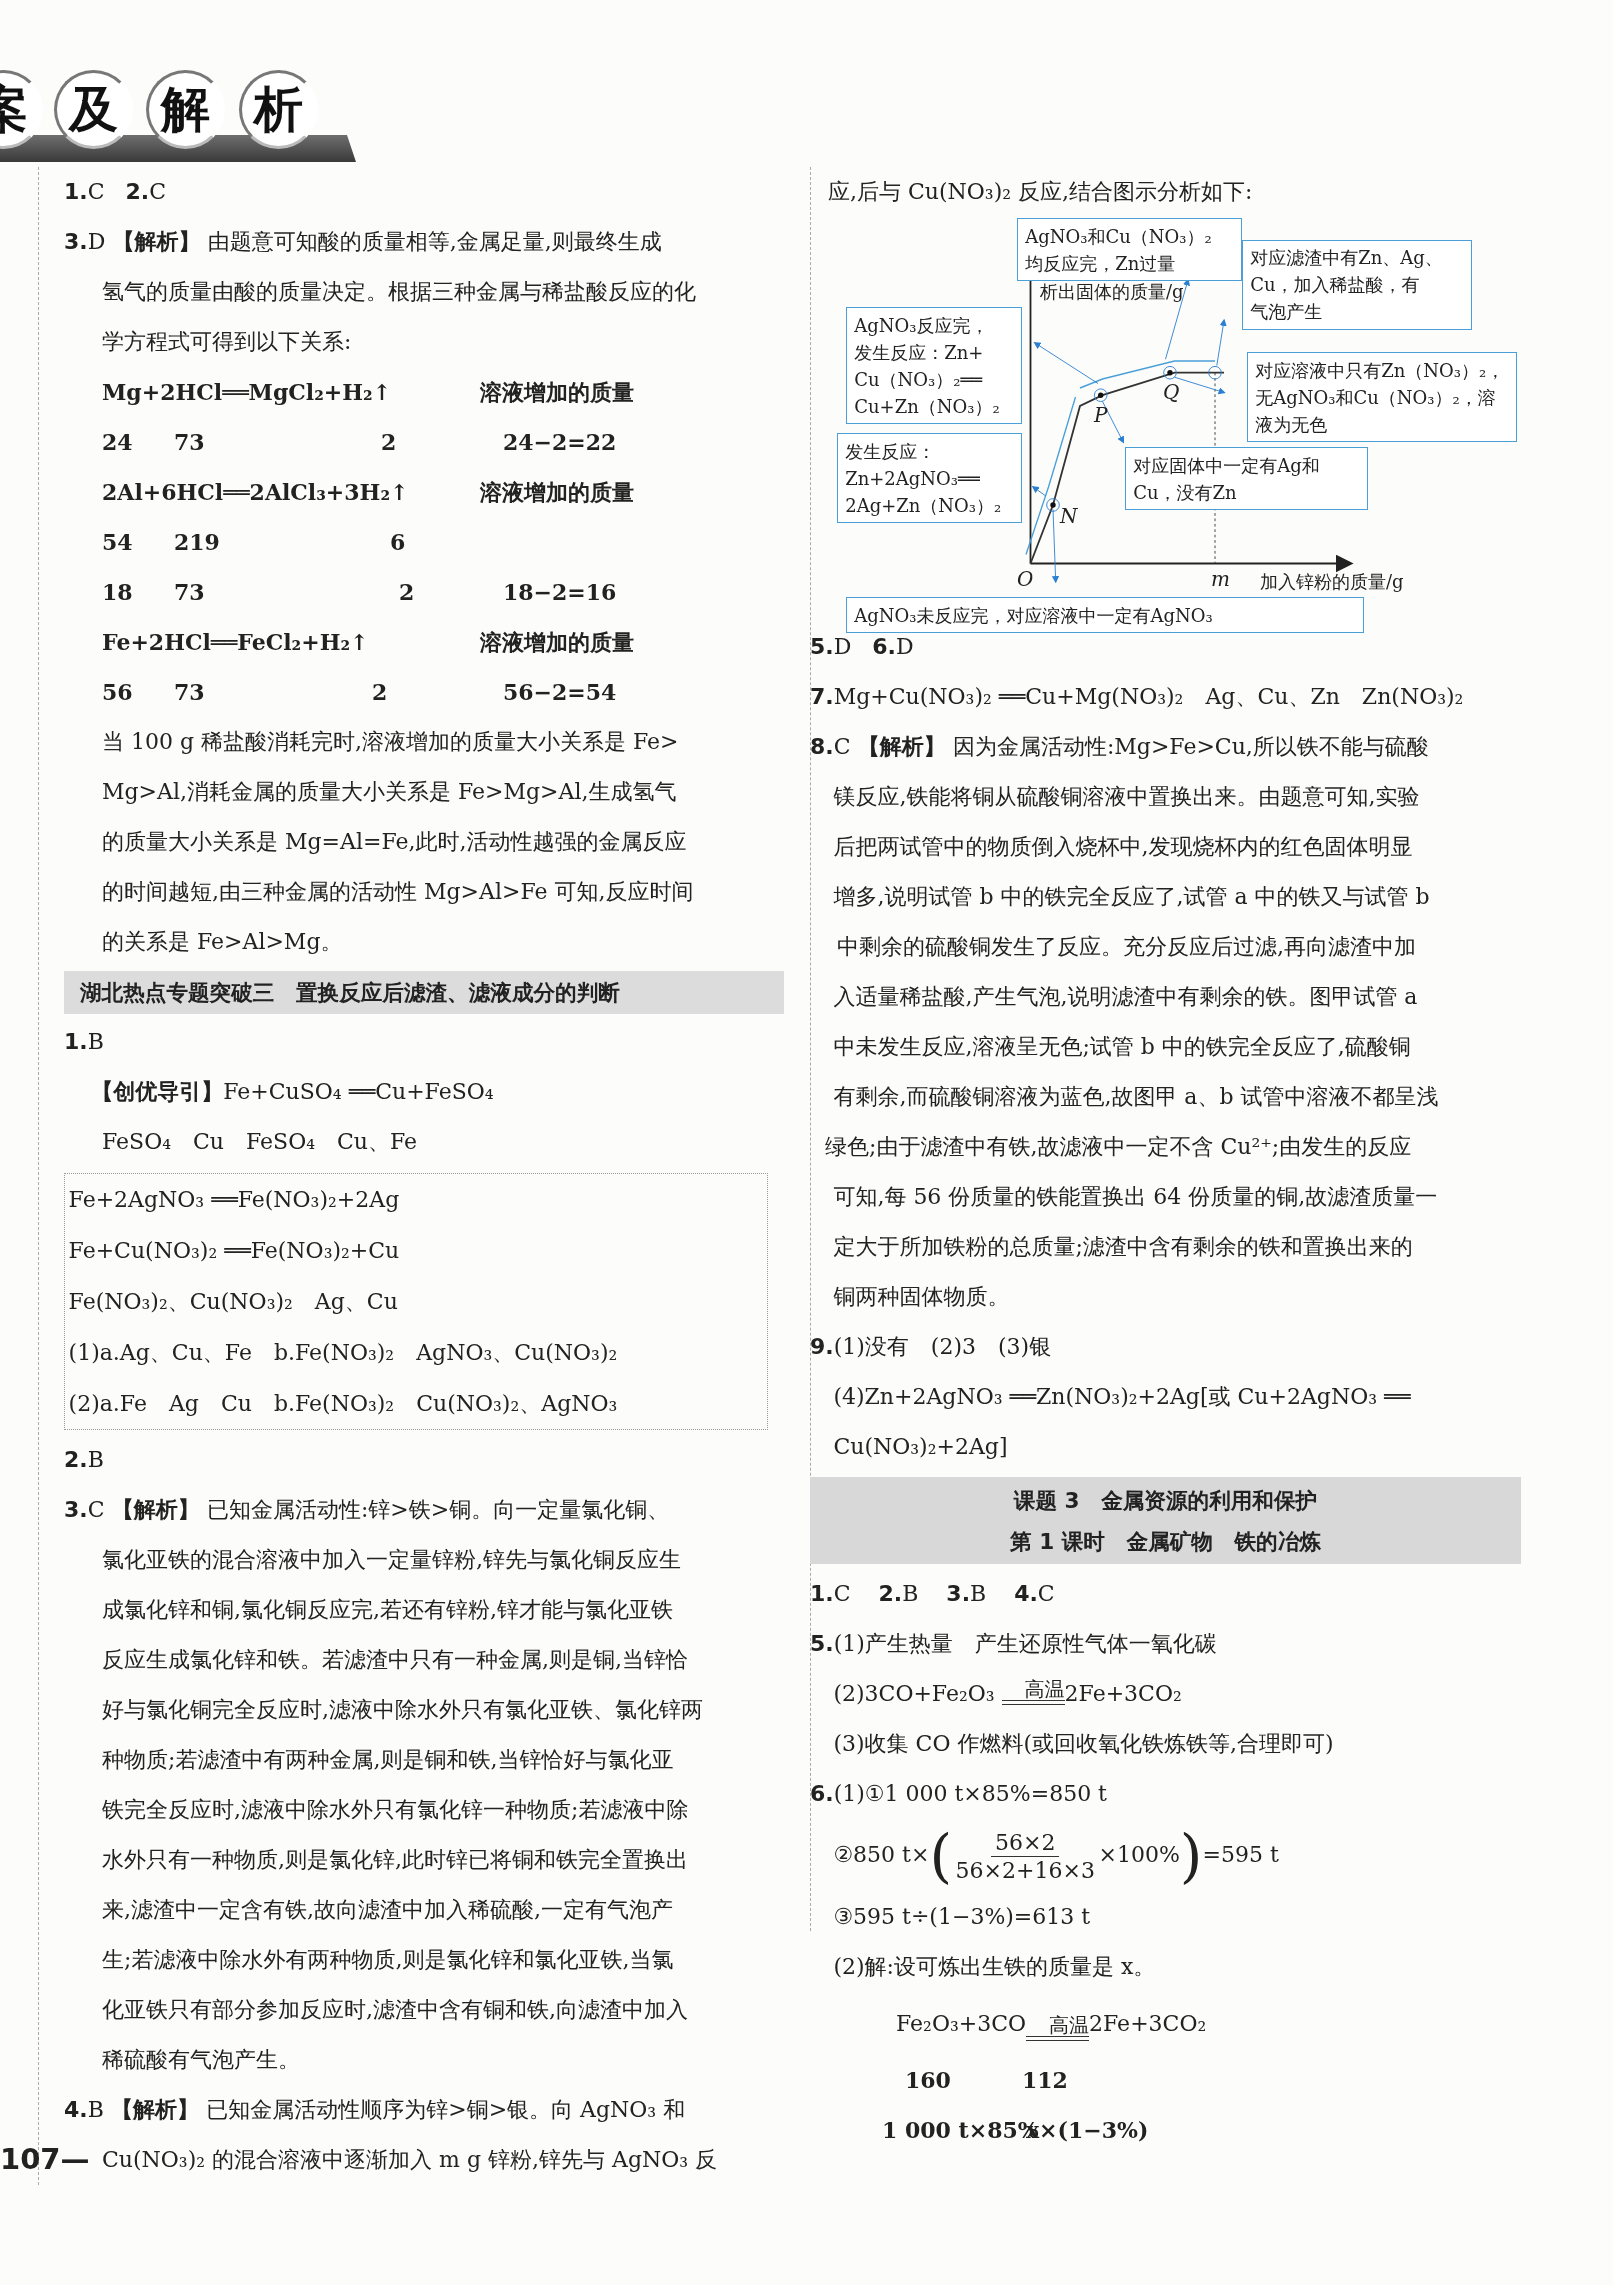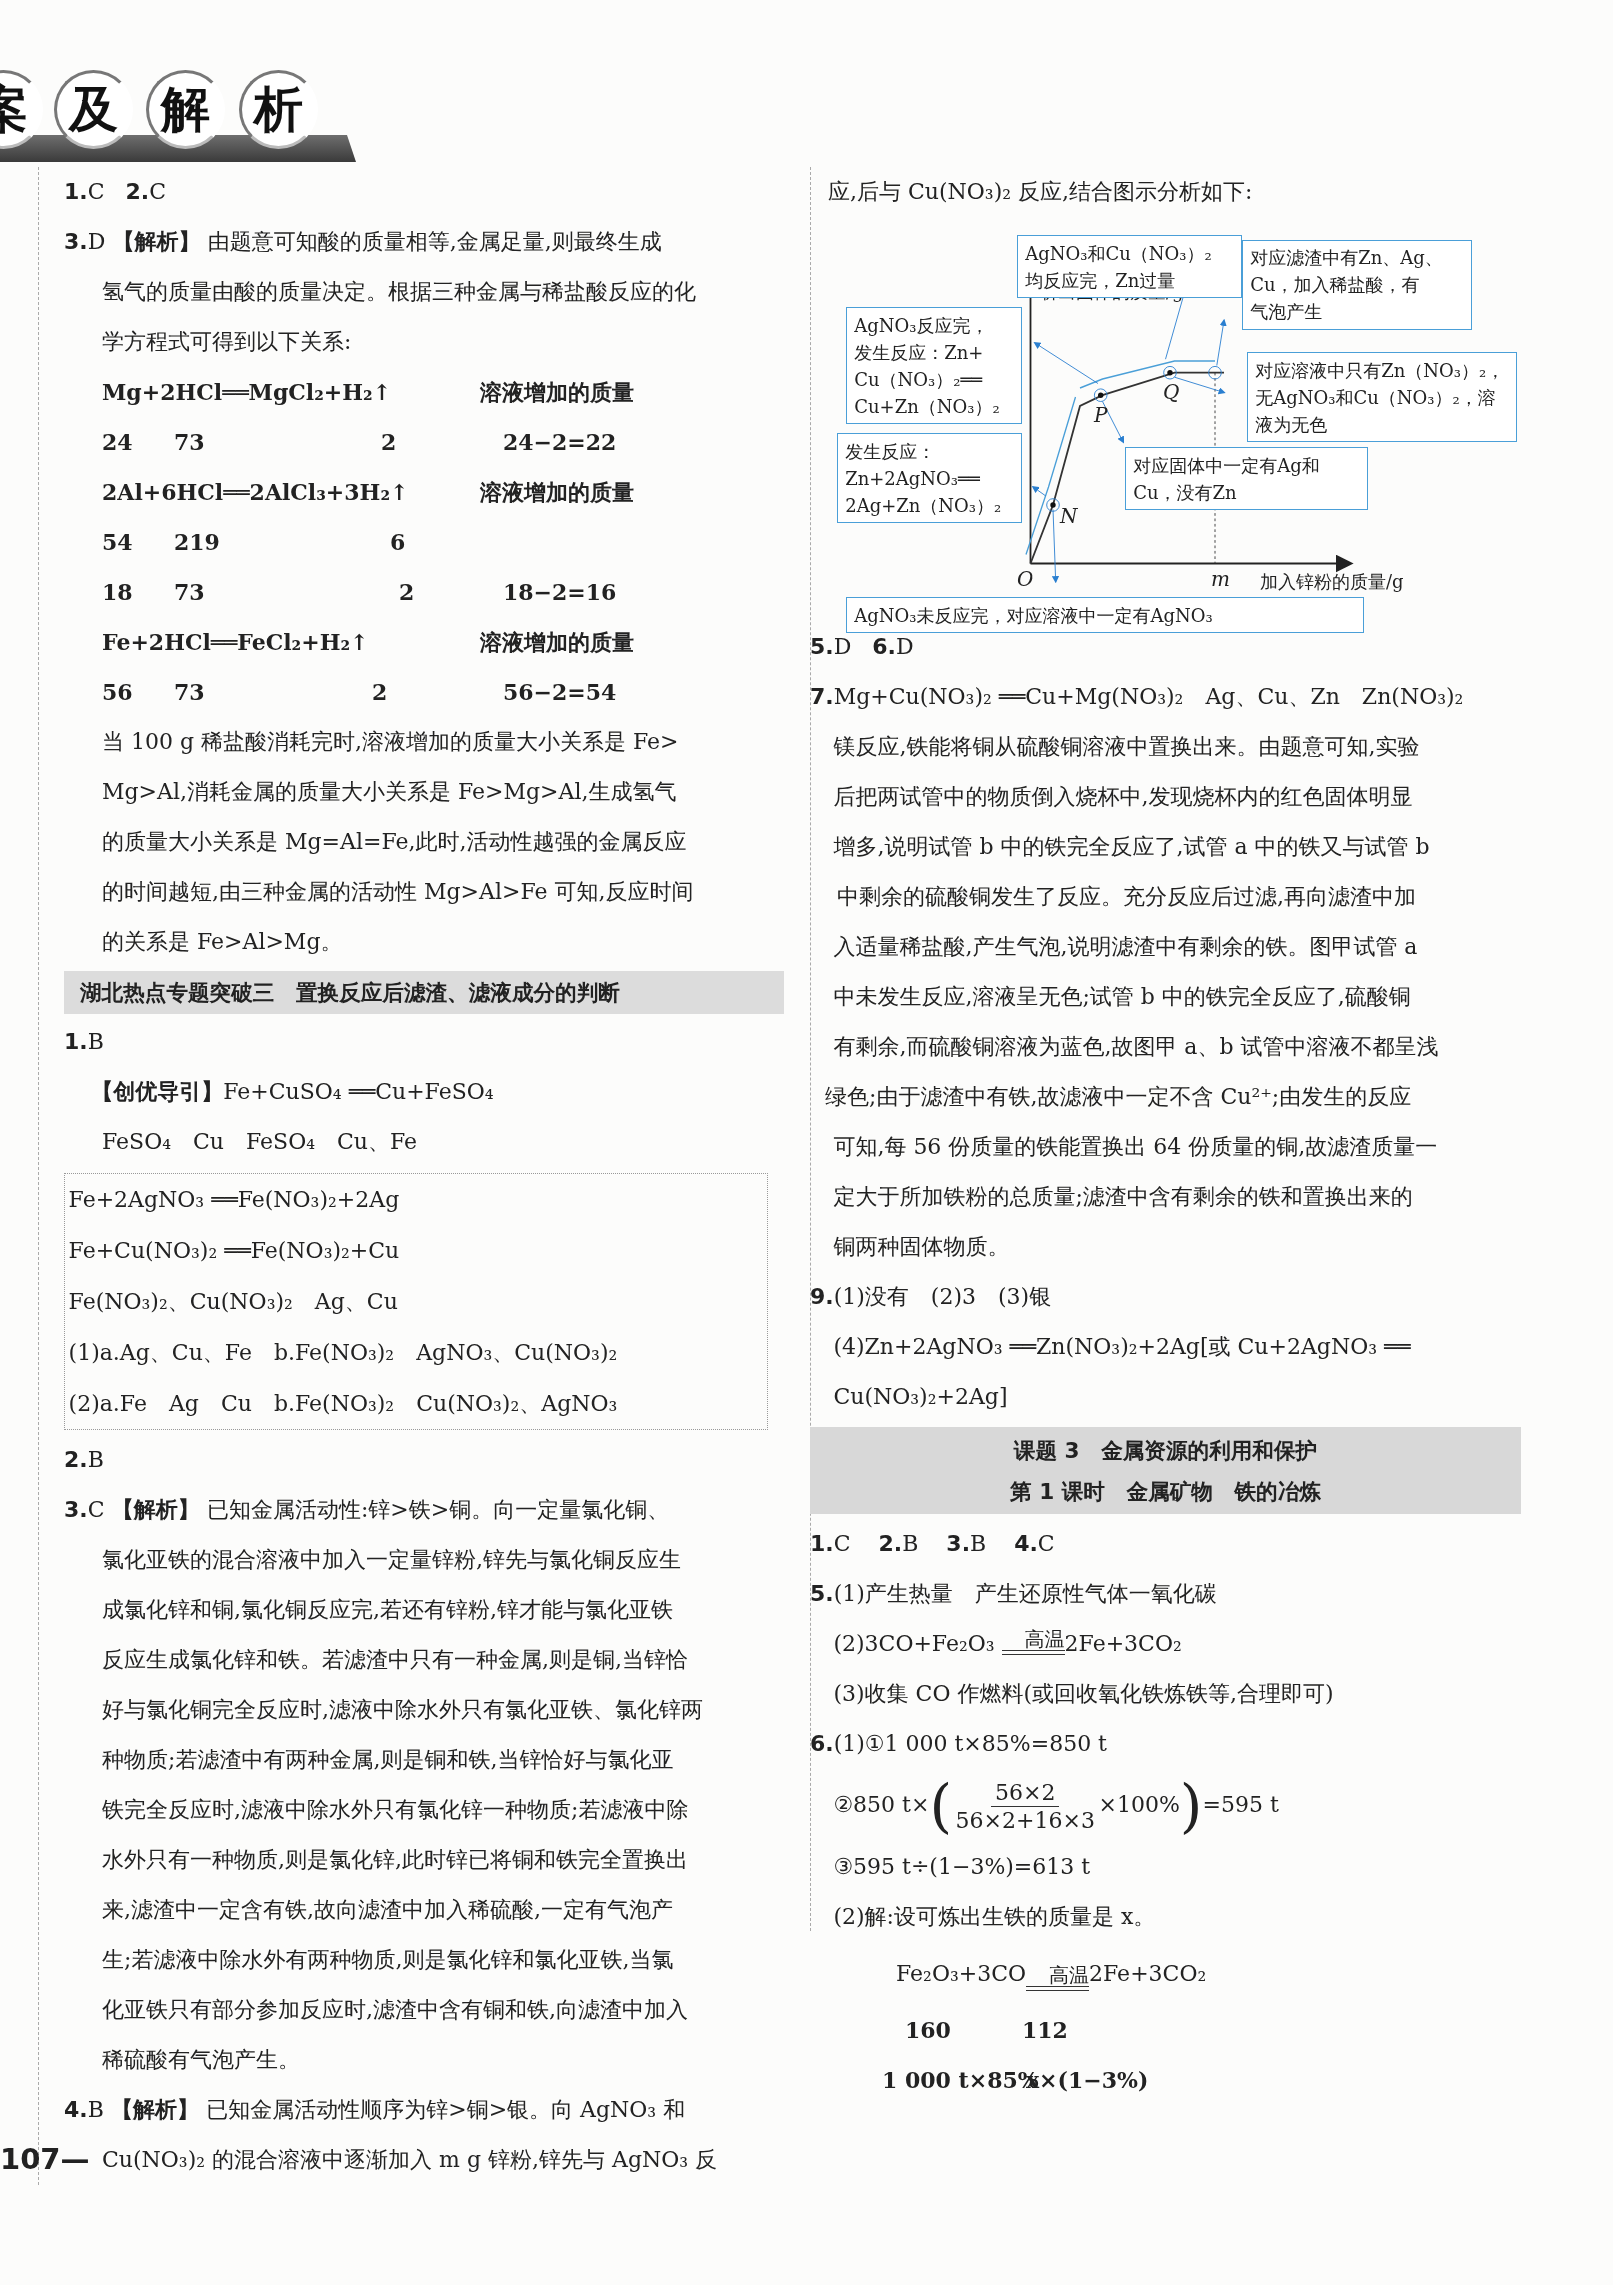--- a/index.html
+++ b/index.html
@@ -191,21 +191,21 @@
       <line x1="250" y1="325" x2="253" y2="405" stroke="#2a7fd0" marker-end="url(#ar)"></line>
     </svg>
     <div class="axis-label" style="left:212px;top:61px">析出固体的质量/g</div>
     <div class="axis-label" style="left:432px;top:351px">加入锌粉的质量/g</div>
     <div class="pt-label" style="left:189px;top:349px">O</div>
     <div class="pt-label" style="left:383px;top:349px">m</div>
     <div class="pt-label" style="left:232px;top:286px">N</div>
     <div class="pt-label" style="left:266px;top:185px">P</div>
     <div class="pt-label" style="left:335px;top:162px">Q</div>
 
-    <div class="dbox" style="left:189px;top:18px;width:225px;white-space:pre-line">AgNO₃和Cu（NO₃）₂
+    <div class="dbox" style="left:189px;top:1px;width:225px;white-space:pre-line">AgNO₃和Cu（NO₃）₂
 均反应完，Zn过量</div>
     <div class="dbox" style="left:18px;top:90px;width:176px;white-space:pre-line">AgNO₃反应完，
 发生反应：Zn+
 Cu（NO₃）₂══
 Cu+Zn（NO₃）₂</div>
     <div class="dbox" style="left:9px;top:216px;width:185px;white-space:pre-line">发生反应：
 Zn+2AgNO₃══
 2Ag+Zn（NO₃）₂</div>
     <div class="dbox" style="left:414px;top:22.5px;width:230px;white-space:pre-line">对应滤渣中有Zn、Ag、
 Cu，加入稀盐酸，有
@@ -213,20 +213,21 @@
     <div class="dbox" style="left:419px;top:135px;width:270px;white-space:pre-line">对应溶液中只有Zn（NO₃）₂，
 无AgNO₃和Cu（NO₃）₂，溶
 液为无色</div>
     <div class="dbox" style="left:297px;top:230px;width:243px;white-space:pre-line">对应固体中一定有Ag和
 Cu，没有Zn</div>
     <div class="dbox" style="left:18px;top:380px;width:518px;white-space:pre-line">AgNO₃未反应完，对应溶液中一定有AgNO₃</div>
   </div>
 
   <div class="line"><span class="num">5.</span><span>D</span>&nbsp;&nbsp;&nbsp;<span class="num">6.</span><span>D</span></div>
   <div class="line"><span class="num">7.</span><span>Mg+Cu(NO₃)₂ ══Cu+Mg(NO₃)₂　Ag、Cu、Zn　Zn(NO₃)₂</span></div>
+  <div class="line"><span class="num">8.</span><span>C</span><span class="tag">【解析】</span><span>因为金属活动性:Mg&gt;Fe&gt;Cu,所以铁不能与硫酸</span></div>
   <div class="line indent" style="padding-left:23.4px">镁反应,铁能将铜从硫酸铜溶液中置换出来。由题意可知,实验</div>
   <div class="line indent" style="padding-left:23.4px">后把两试管中的物质倒入烧杯中,发现烧杯内的红色固体明显</div>
   <div class="line indent" style="padding-left:23.4px">增多,说明试管 b 中的铁完全反应了,试管 a 中的铁又与试管 b</div>
   <div class="line indent" style="padding-left:27px">中剩余的硫酸铜发生了反应。充分反应后过滤,再向滤渣中加</div>
   <div class="line indent" style="padding-left:23.4px">入适量稀盐酸,产生气泡,说明滤渣中有剩余的铁。图甲试管 a</div>
   <div class="line indent" style="padding-left:23.4px">中未发生反应,溶液呈无色;试管 b 中的铁完全反应了,硫酸铜</div>
   <div class="line indent" style="padding-left:23.4px">有剩余,而硫酸铜溶液为蓝色,故图甲 a、b 试管中溶液不都呈浅</div>
   <div class="line indent" style="padding-left:15px">绿色;由于滤渣中有铁,故滤液中一定不含 Cu²⁺;由发生的反应</div>
   <div class="line indent" style="padding-left:23.4px">可知,每 56 份质量的铁能置换出 64 份质量的铜,故滤渣质量一</div>
   <div class="line indent" style="padding-left:23.4px">定大于所加铁粉的总质量;滤渣中含有剩余的铁和置换出来的</div>

